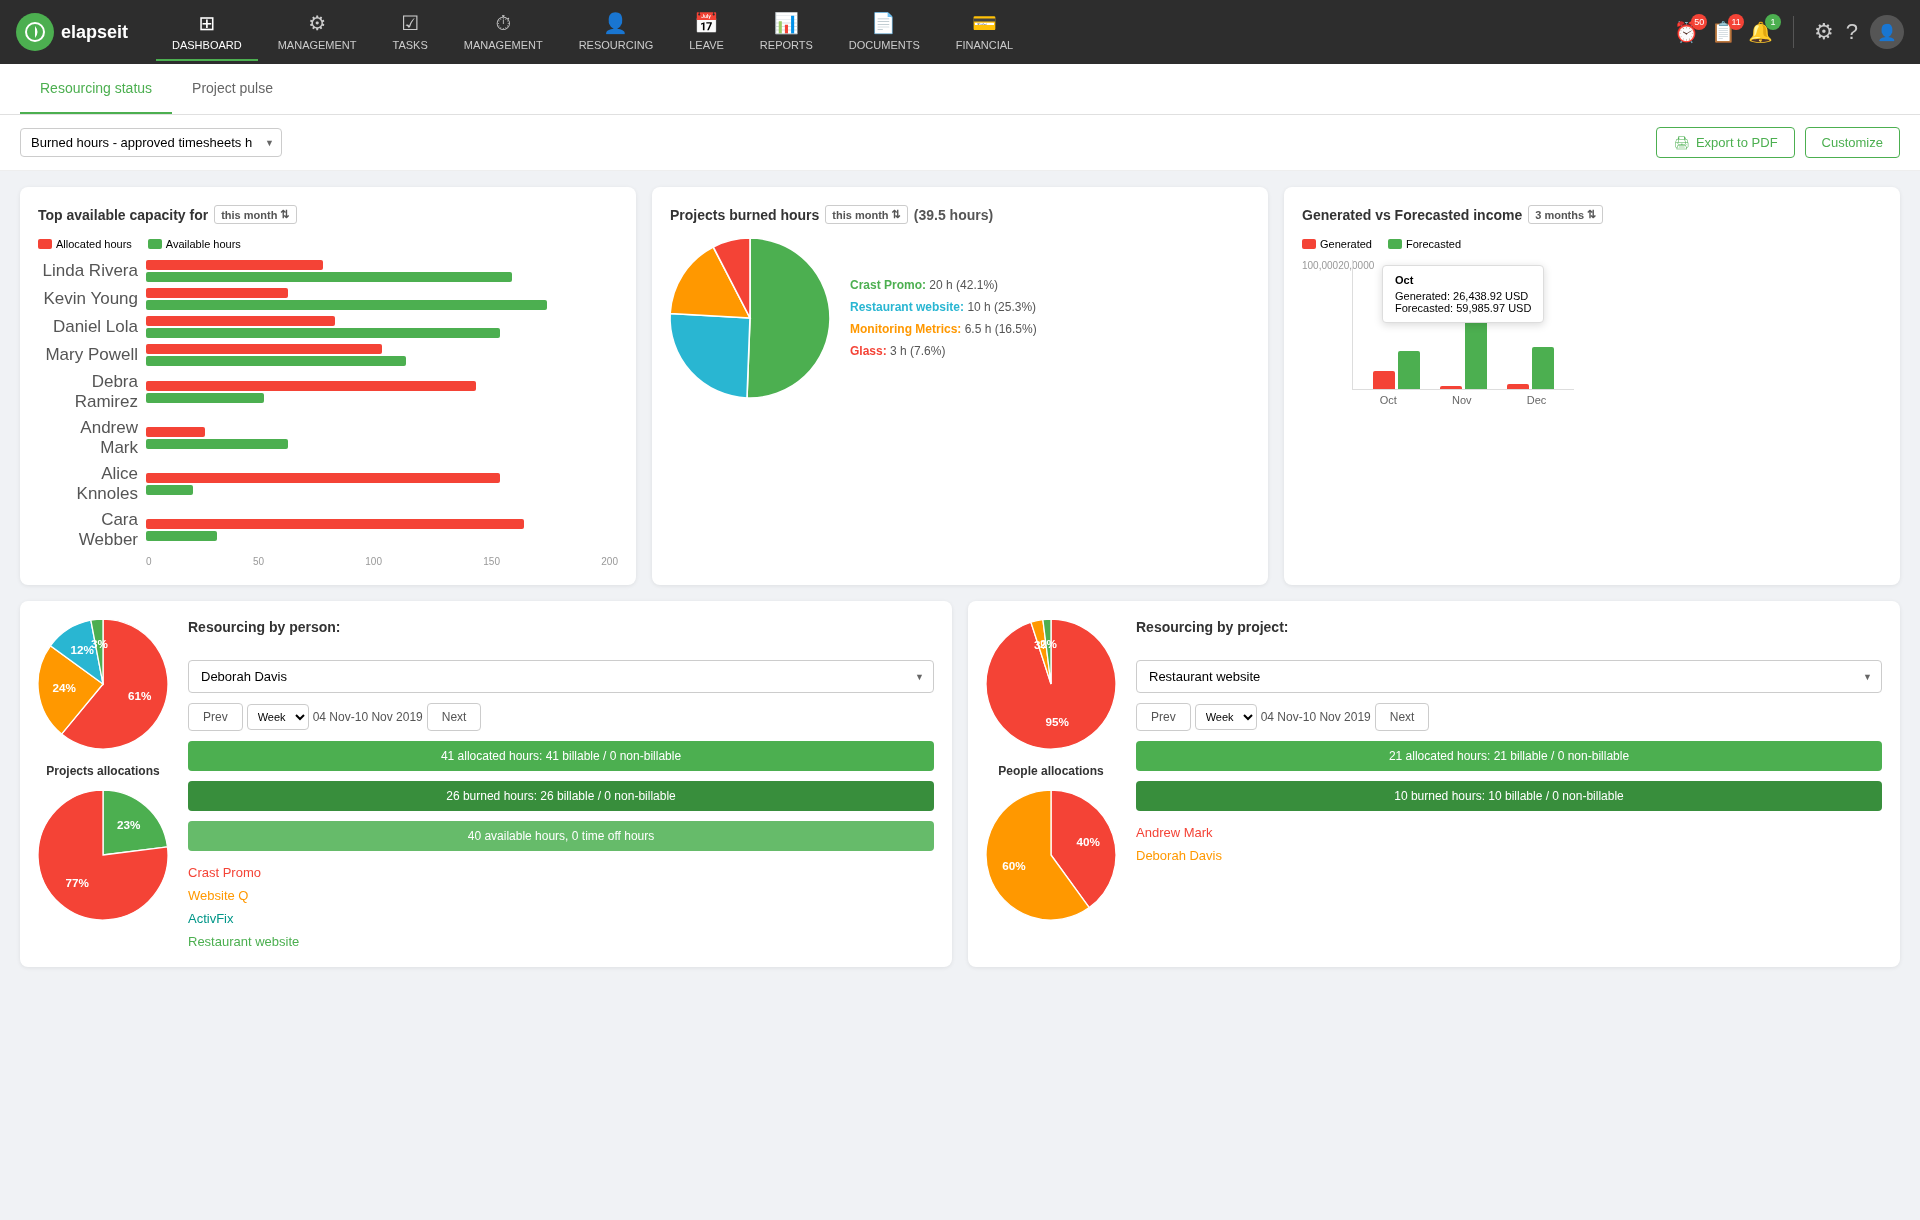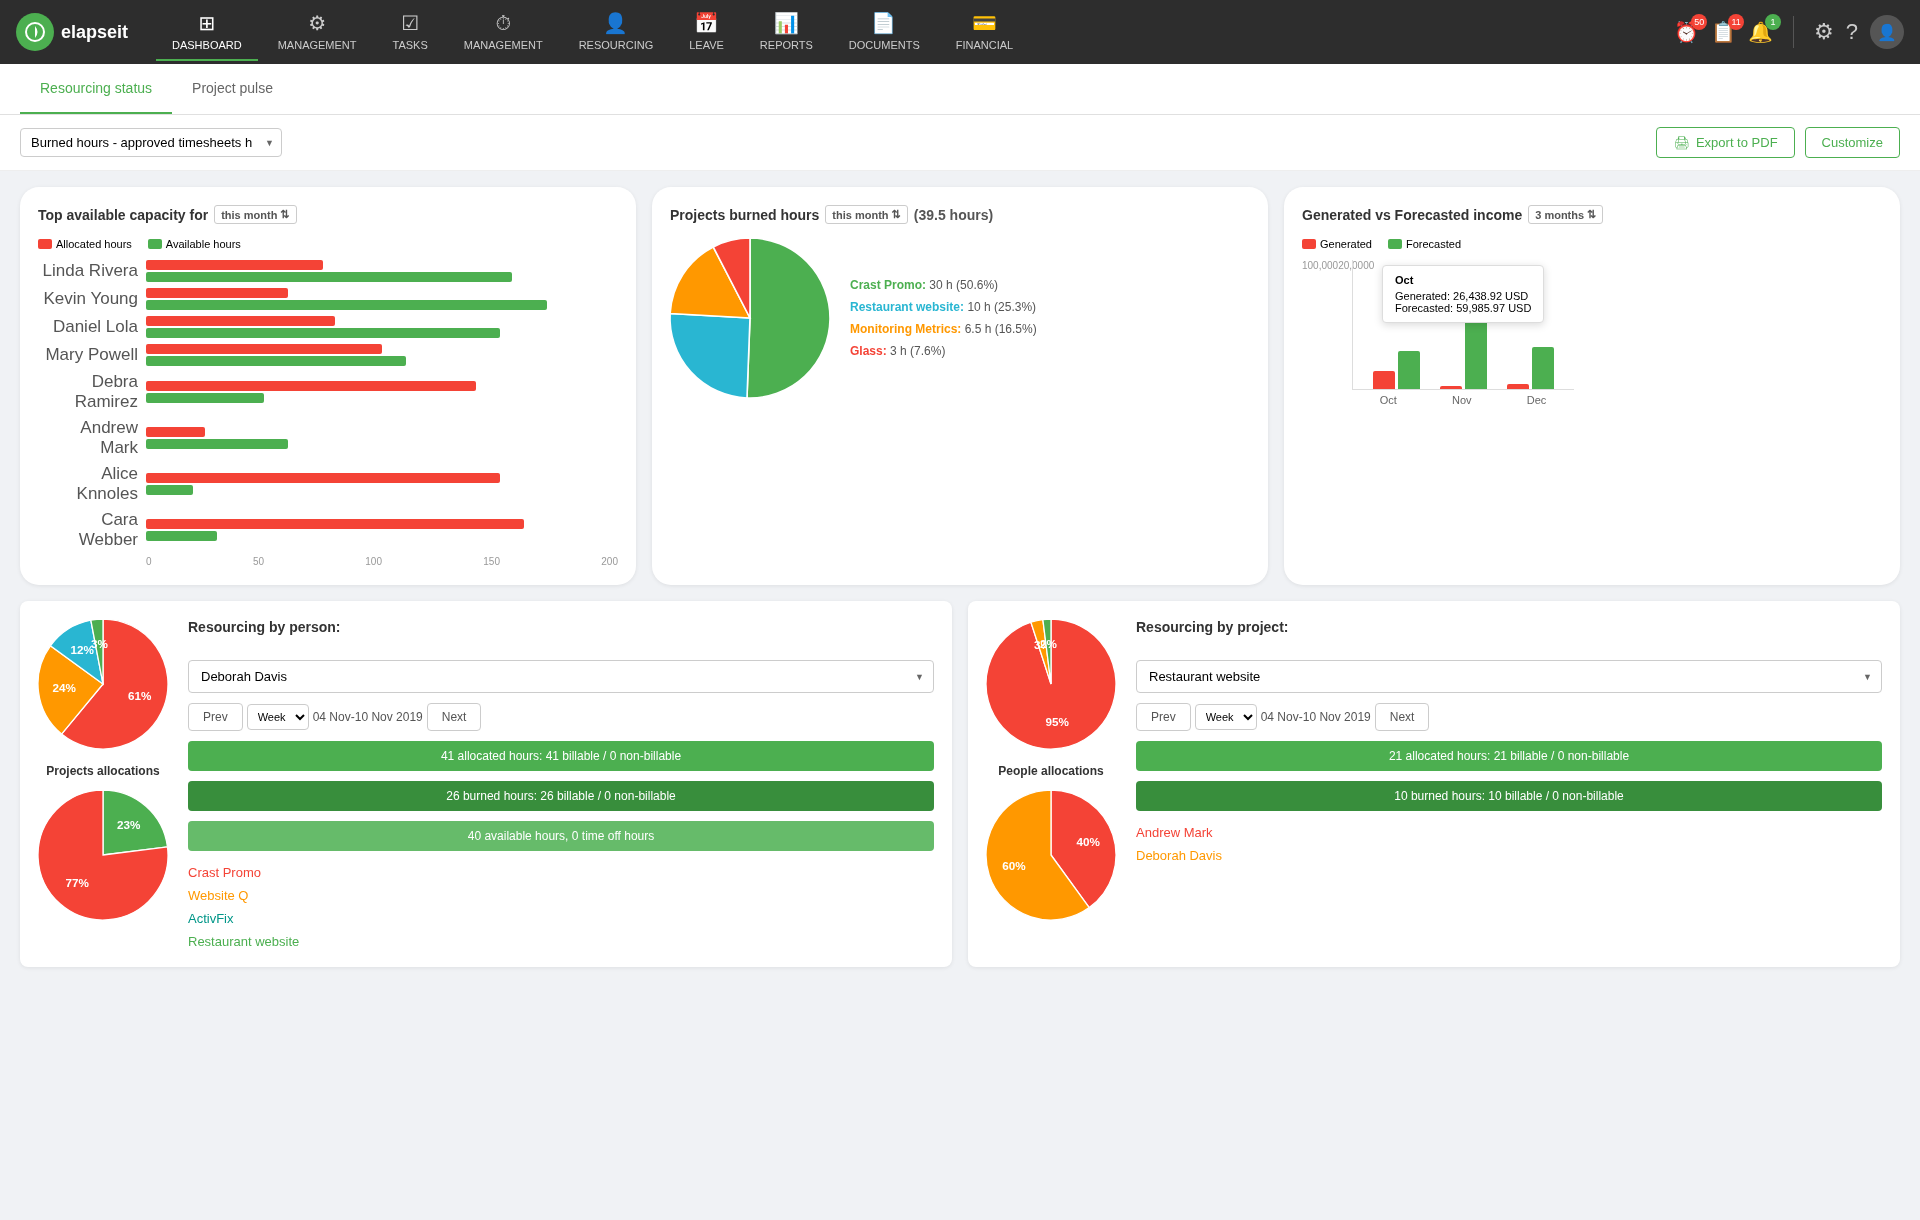--- a/index.html
+++ b/index.html
@@ -139,21 +139,21 @@
 
     
     .top-row {
       display: grid;
       grid-template-columns: 1fr 1fr 1fr;
       gap: 16px;
       margin-bottom: 16px;
     }
     .card {
       background: white;
-      border-radius: 19px;
+      border-radius: 8px;
       padding: 18px;
       box-shadow: 0 1px 4px rgba(0,0,0,0.08);
     }
     .card-title {
       font-size: 14px;
       color: #333;
       font-weight: 600;
       margin-bottom: 14px;
       display: flex;
       align-items: center;
@@ -537,21 +537,21 @@
         <span style="color:#555;">(<span>39.5 hours</span>)</span>
       </div>
       <div class="pie-container">
         <svg class="pie" width="160" height="160" viewBox="-1 -1 2 2" id="burned-pie">
             <path d="M 0 0 L 6.123233995736766e-17 -1 A 1 1 0 1 1 -0.037690182669934354 0.9992894726405892 Z" fill="#4CAF50" stroke="white" stroke-width="0.02"></path>
             <path d="M 0 0 L -0.037690182669934354 0.9992894726405892 A 1 1 0 0 1 -0.998401550108975 -0.056518534482024436 Z" fill="#29B6D2" stroke="white" stroke-width="0.02"></path>
             <path d="M 0 0 L -0.998401550108975 -0.056518534482024436 A 1 1 0 0 1 -0.45957986062148765 -0.8881364488135446 Z" fill="#FF9800" stroke="white" stroke-width="0.02"></path>
             <path d="M 0 0 L -0.45957986062148765 -0.8881364488135446 A 1 1 0 0 1 -1.8369701987210297e-16 -1 Z" fill="#f44336" stroke="white" stroke-width="0.02"></path>
           </svg>
         <div class="pie-legend" id="burned-legend">
-            <div class="pie-legend-item"><a style="color:#4CAF50;text-decoration:none;font-weight:600;">Crast Promo:</a> <span style="color:#555;">30 h (50.6%)</span></div>
+            <div class="pie-legend-item"><a style="color:#4CAF50;text-decoration:none;font-weight:600;">Crast Promo:</a> <span style="color:#555;">20 h (42.1%)</span></div>
             <div class="pie-legend-item"><a style="color:#29B6D2;text-decoration:none;font-weight:600;">Restaurant website:</a> <span style="color:#555;">10 h (25.3%)</span></div>
             <div class="pie-legend-item"><a style="color:#FF9800;text-decoration:none;font-weight:600;">Monitoring Metrics:</a> <span style="color:#555;">6.5 h (16.5%)</span></div>
             <div class="pie-legend-item"><a style="color:#f44336;text-decoration:none;font-weight:600;">Glass:</a> <span style="color:#555;">3 h (7.6%)</span></div>
           </div>
       </div>
     </div>
 
     <div class="card">
       <div class="card-title">
         <span>Generated vs Forecasted income</span>

